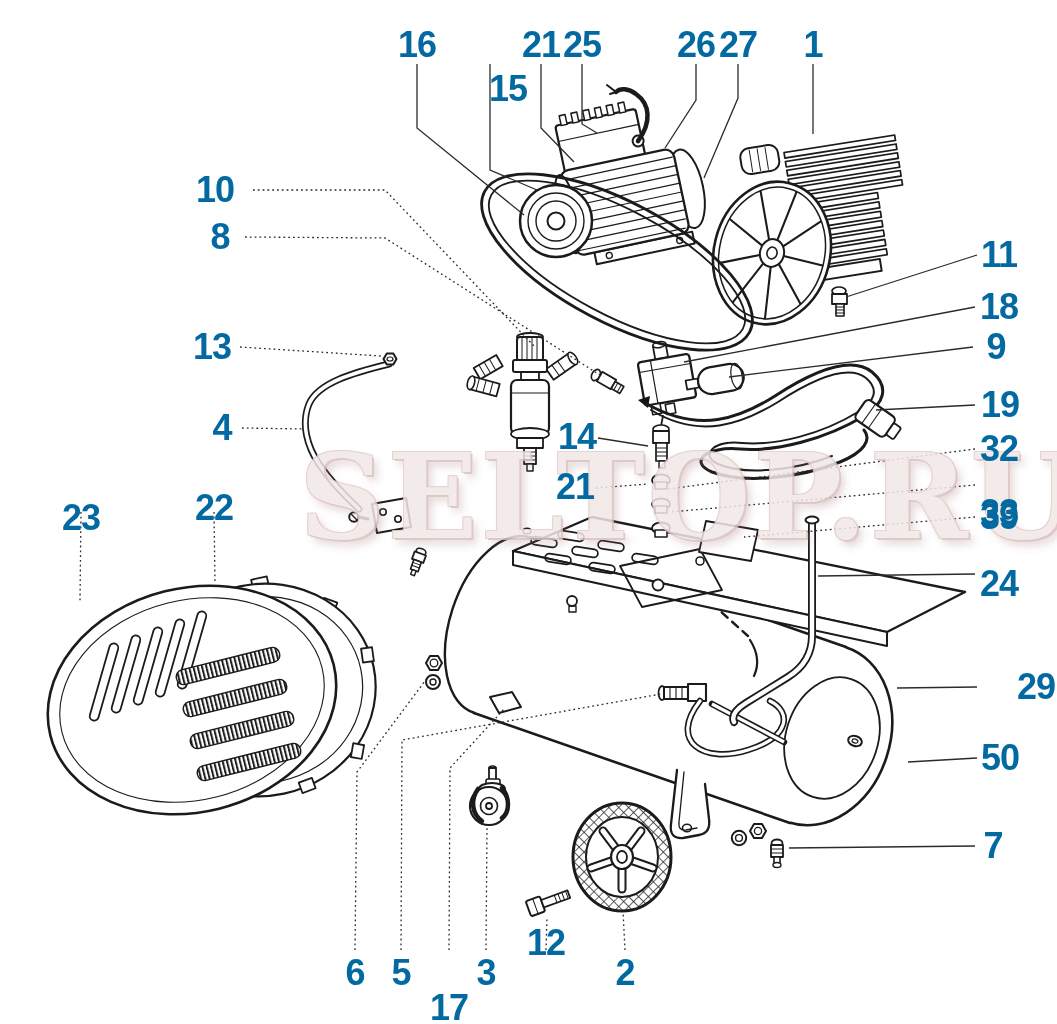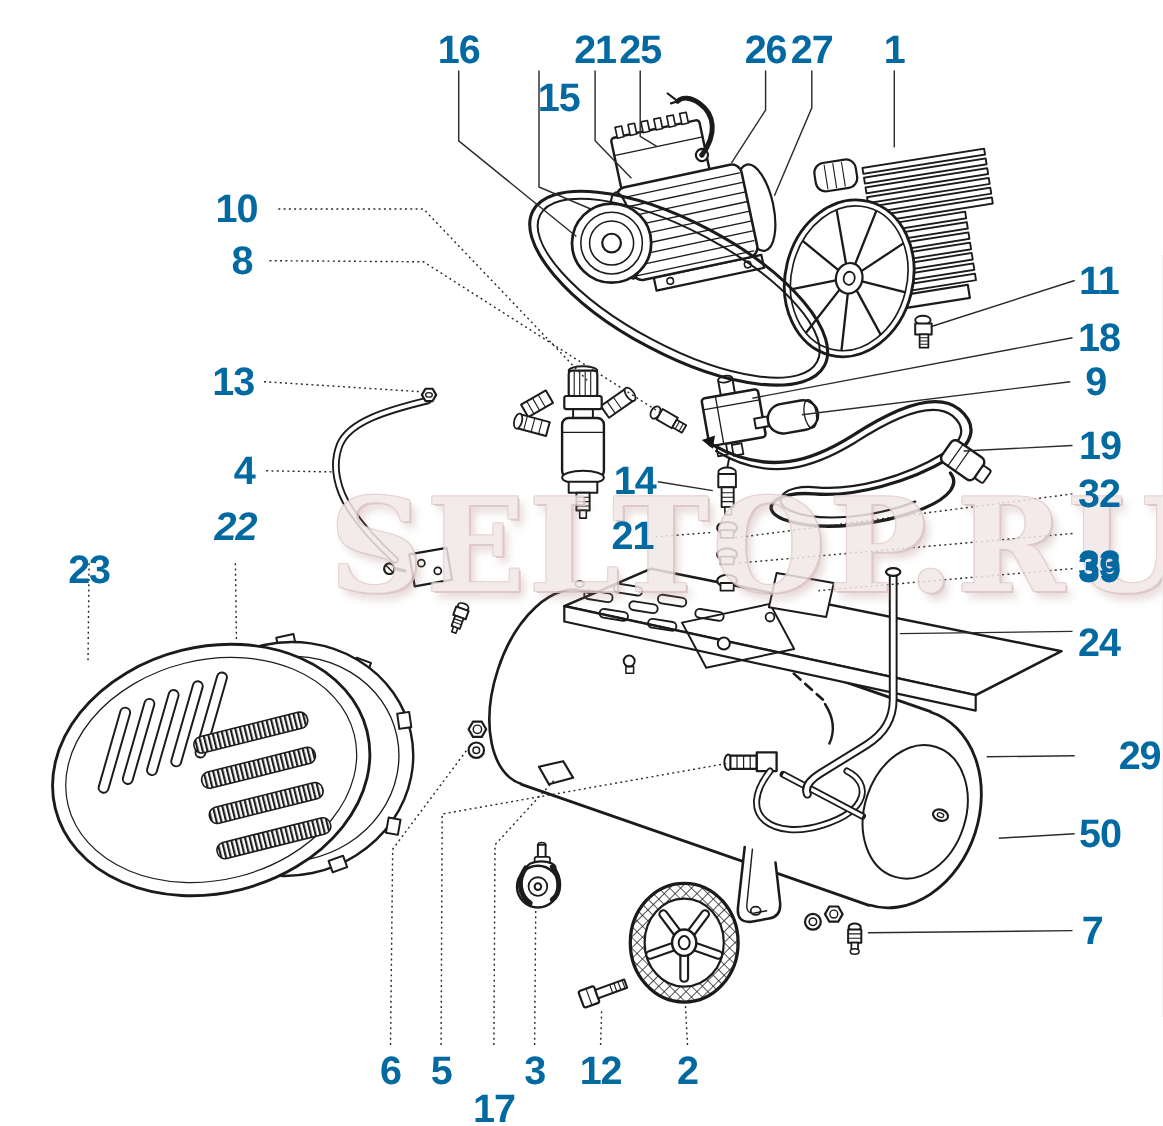--- a/index.html
+++ b/index.html
@@ -453,34 +453,34 @@
       <div class="part-num" style="left: 541px; top: 45px;">21</div>
       <div class="part-num" style="left: 582px; top: 45px;">25</div>
       <div class="part-num" style="left: 696px; top: 45px;">26</div>
       <div class="part-num" style="left: 738px; top: 45px;">27</div>
       <div class="part-num" style="left: 813px; top: 45px;">1</div>
       <div class="part-num" style="left: 215px; top: 190px;">10</div>
       <div class="part-num" style="left: 220px; top: 237px;">8</div>
       <div class="part-num" style="left: 212px; top: 347px;">13</div>
       <div class="part-num" style="left: 222px; top: 428px;">4</div>
       <div class="part-num" style="left: 81px; top: 492px; margin-top: 26px;">23</div>
-      <div class="part-num" style="left: 214px; top: 479px; font-style: italic;">22</div>
+      <div class="part-num" style="left: 214px; top: 508px;">22</div>
       <div class="part-num" style="left: 999px; top: 255px;">11</div>
       <div class="part-num" style="left: 999px; top: 307px;">18</div>
       <div class="part-num" style="left: 996px; top: 347px;">9</div>
       <div class="part-num" style="left: 1000px; top: 405px;">19</div>
       <div class="part-num" style="left: 999px; top: 449px;">32</div>
       <div class="part-num" style="left: 999px; top: 513px;">33</div>
       <div class="part-num" style="left: 999px; top: 517px;">39</div>
       <div class="part-num" style="left: 999px; top: 584px;">24</div>
       <div class="part-num" style="left: 1000px; top: 687px; margin-left: 36px;">29</div>
       <div class="part-num" style="left: 1000px; top: 758px;">50</div>
       <div class="part-num" style="left: 993px; top: 846px;">7</div>
       <div class="part-num" style="left: 577px; top: 437px;">14</div>
       <div class="part-num" style="left: 575px; top: 487px;">21</div>
       <div class="part-num" style="left: 355px; top: 973px;">6</div>
       <div class="part-num" style="left: 401px; top: 973px;">5</div>
       <div class="part-num" style="left: 449px; top: 1008px;">17</div>
       <div class="part-num" style="left: 486px; top: 973px;">3</div>
-      <div class="part-num" style="left: 546px; top: 973px;">12</div>
+      <div class="part-num" style="left: 546px; top: 943px;">12</div>
       <div class="part-num" style="left: 625px; top: 973px;">2</div>
     </div>
 </div>
 
 </body></html>

